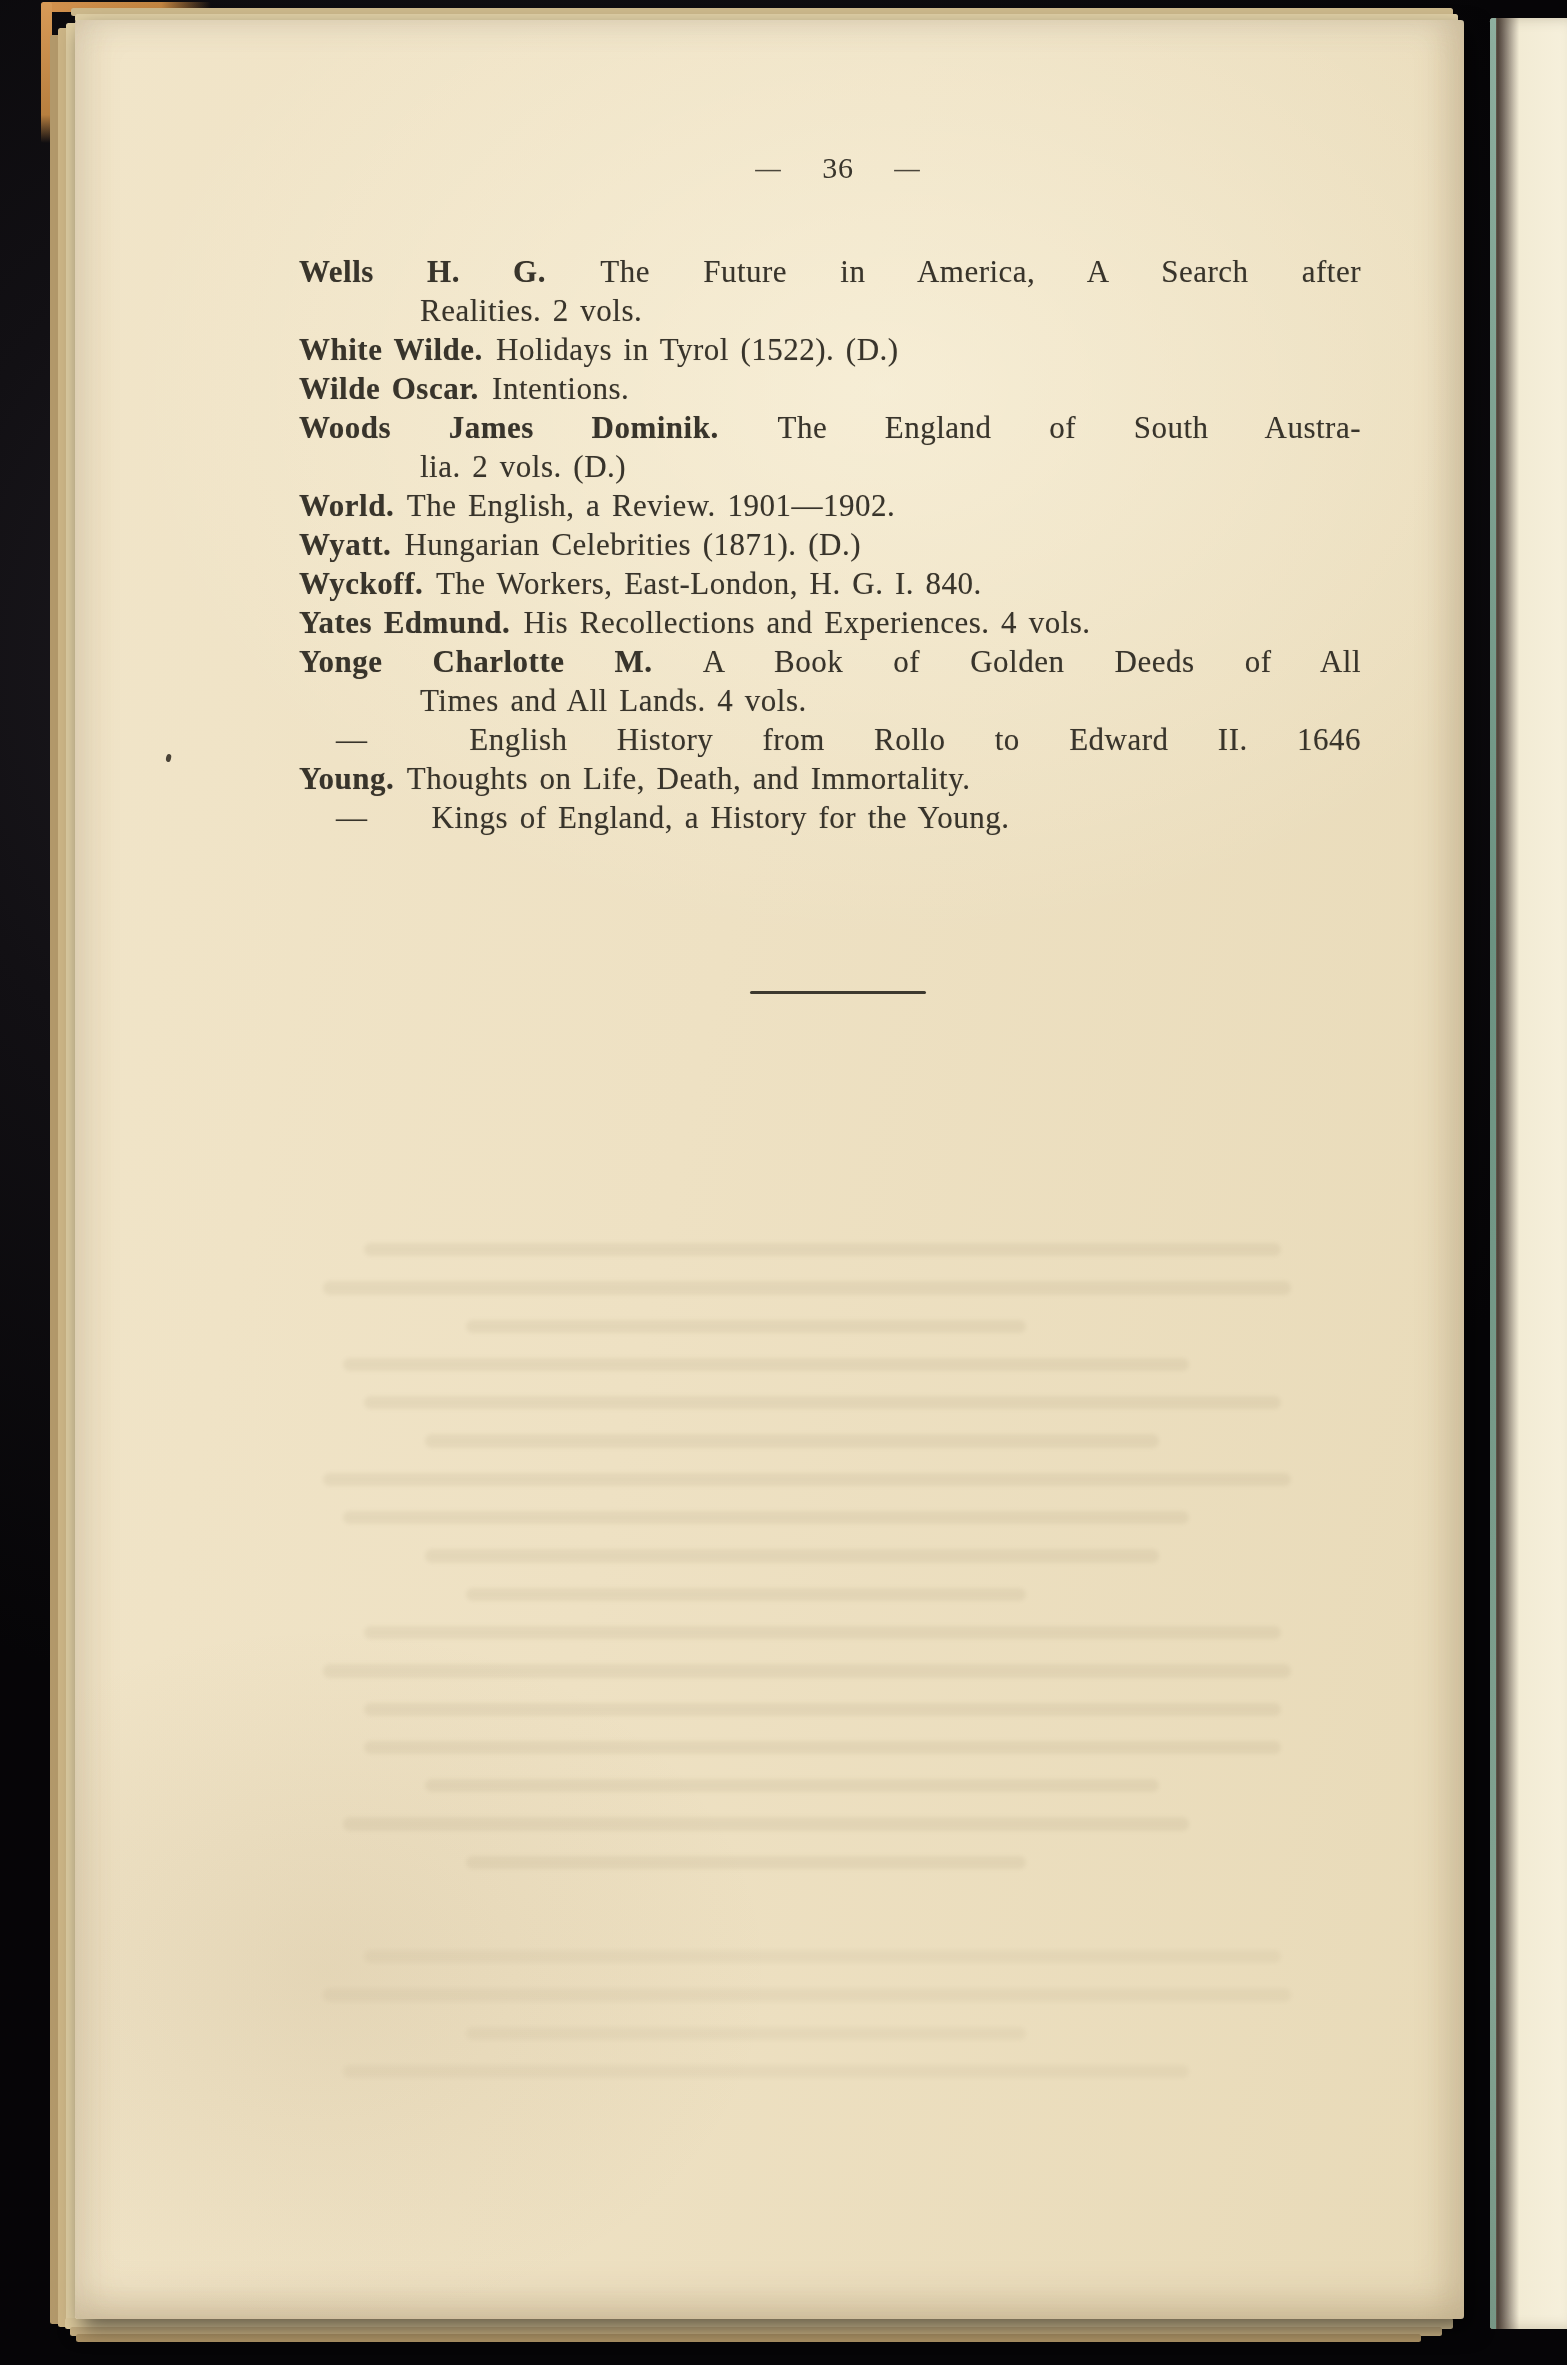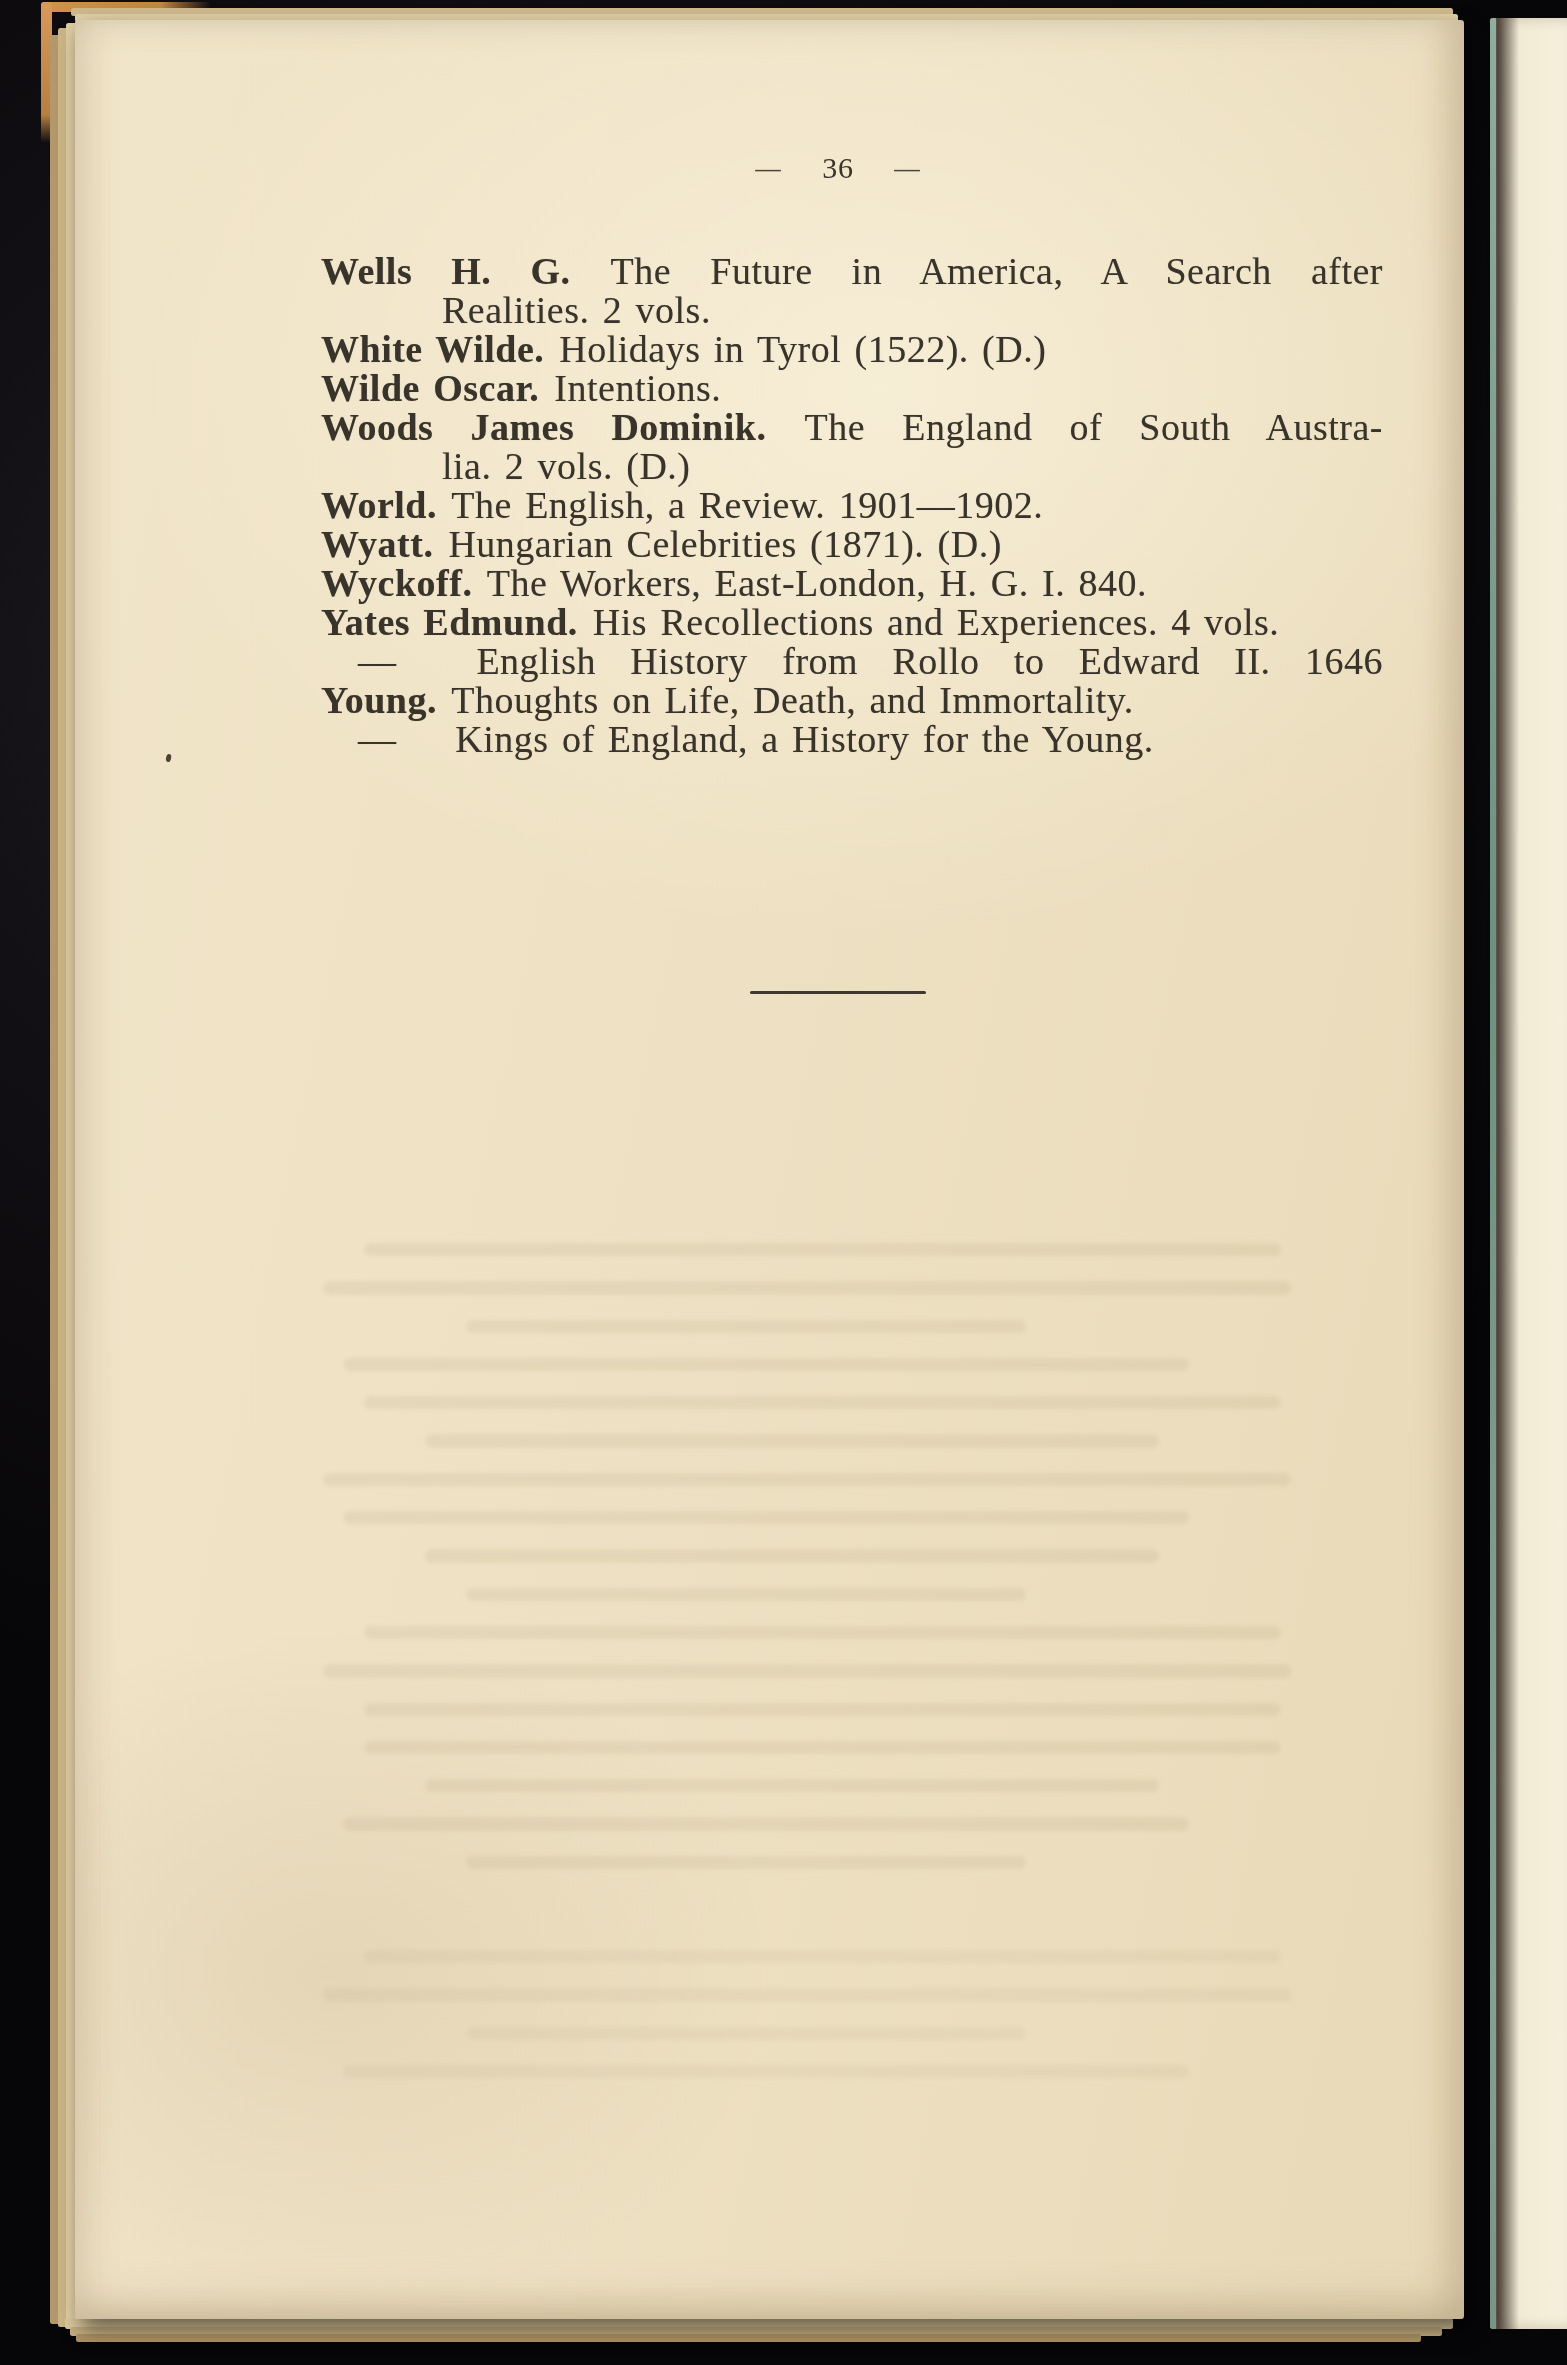--- a/index.html
+++ b/index.html
@@ -58,22 +58,22 @@
   
   .pagenum-row {
     position: absolute; left: 232px; top: 131px; width: 1062px;
     display: flex; justify-content: center; align-items: center; gap: 38px;
     font-size: 30px; color: #39352c; letter-spacing: 0.8px;
   }
   .pn-dash { transform: scaleX(0.85); opacity: 0.9; }
 
   
   .content {
-    position: absolute; left: 246px; top: 232px; width: 1062px;
-    color: #38342b; font-size: 38px; line-height: 39px;
+    position: absolute; left: 224px; top: 232px; width: 1062px;
+    color: #38342b; font-size: 31px; line-height: 39px;
     letter-spacing: 0.5px; word-spacing: 3.3px;
     text-shadow: 0 0 0.8px rgba(56, 52, 44, 0.35);
   }
   .entry { padding-left: 121px; }
   .entry > .line:first-child { text-indent: -121px; }
   .line.just { text-align: justify; text-align-last: justify; -moz-text-align-last: justify; }
   .author { font-weight: bold; margin-right: 1.7px; }
   .dash-box { display: inline-block; width: 121px; padding-left: 37px; text-indent: 0; }
 
   
@@ -145,20 +145,24 @@
       <div class="entry">
         <div class="line"><span class="author">Wyatt.</span><span class="t"> Hungarian Celebrities (1871). (D.)</span></div>
       </div>
       <div class="entry">
         <div class="line"><span class="author">Wyckoff.</span><span class="t"> The Workers, East-London, H. G. I. 840.</span></div>
       </div>
       <div class="entry">
         <div class="line"><span class="author">Yates Edmund.</span><span class="t"> His Recollections and Experiences. 4 vols.</span></div>
       </div>
       <div class="entry">
+        <div class="line just"><span class="author">Yonge Charlotte M.</span><span class="t"> A Book of Golden Deeds of All</span></div>
+        <div class="line"><span class="t">Times and All Lands. 4 vols.</span></div>
+      </div>
+      <div class="entry">
         <div class="line just"><span class="dash-box">—</span><span class="t"> English History from Rollo to Edward II. 1646</span></div>
       </div>
       <div class="entry">
         <div class="line"><span class="author">Young.</span><span class="t"> Thoughts on Life, Death, and Immortality.</span></div>
       </div>
       <div class="entry">
         <div class="line"><span class="dash-box">—</span><span class="t"> Kings of England, a History for the Young.</span></div>
       </div>
     </div>
 

